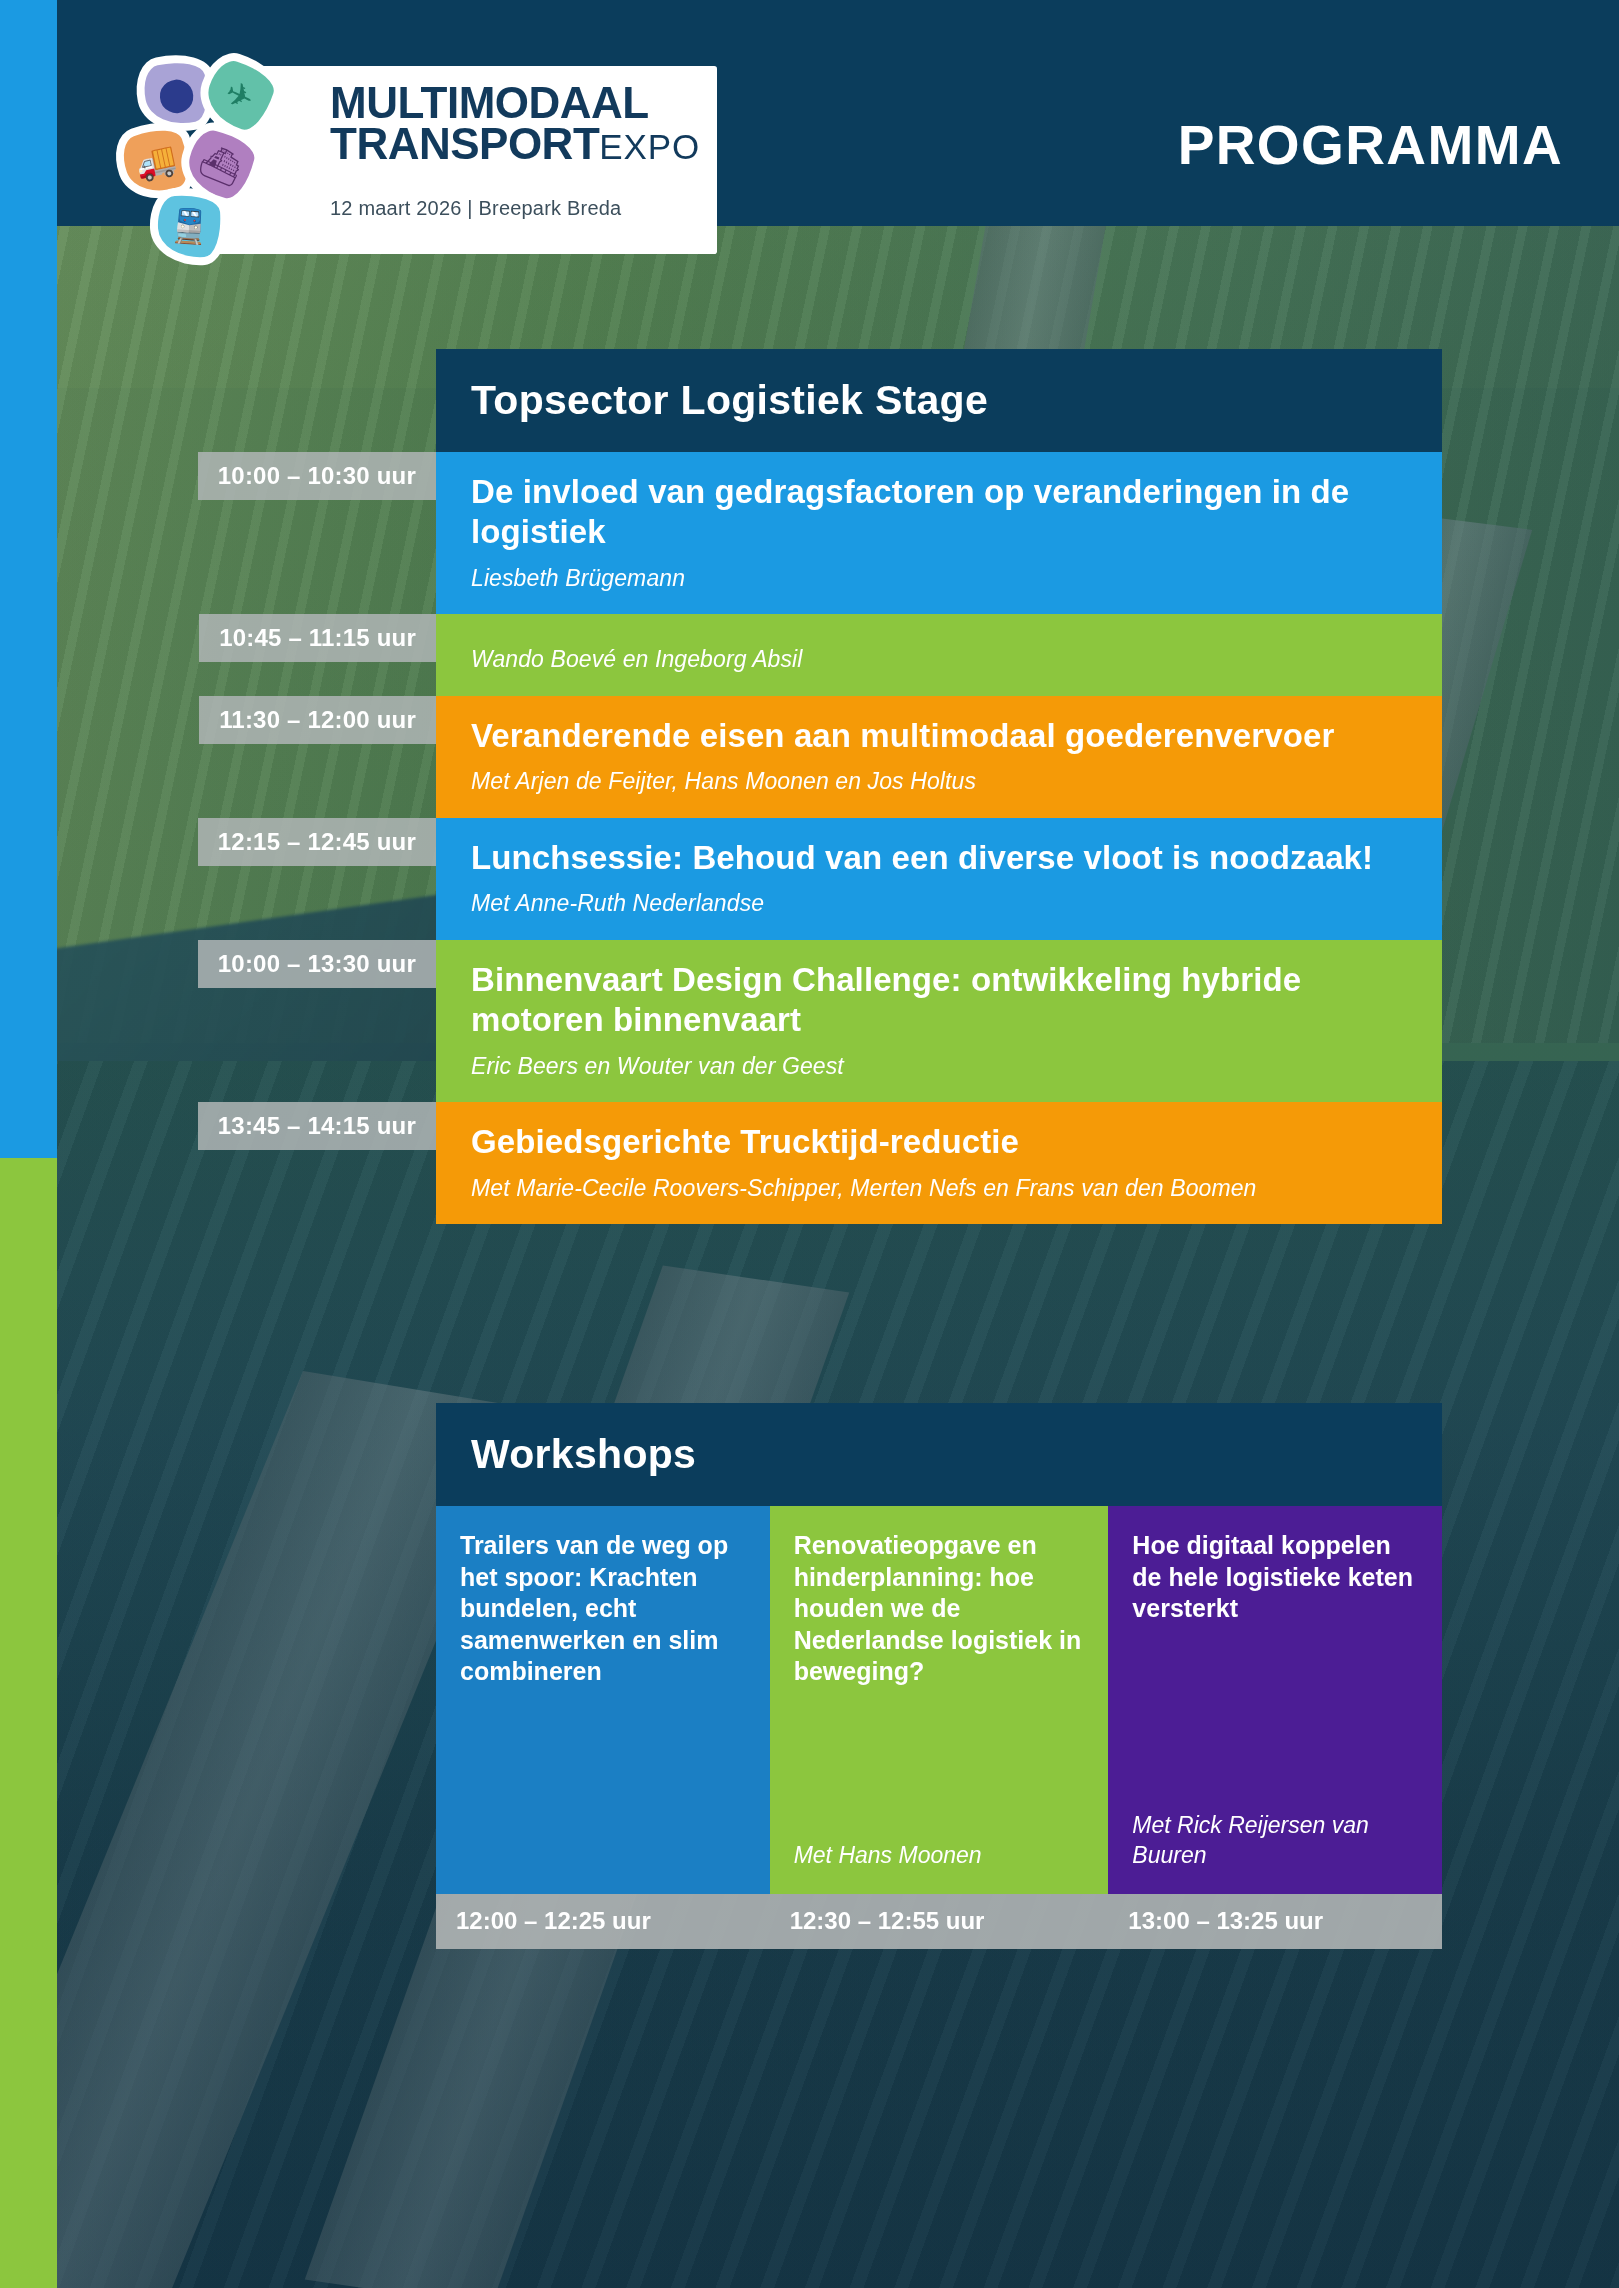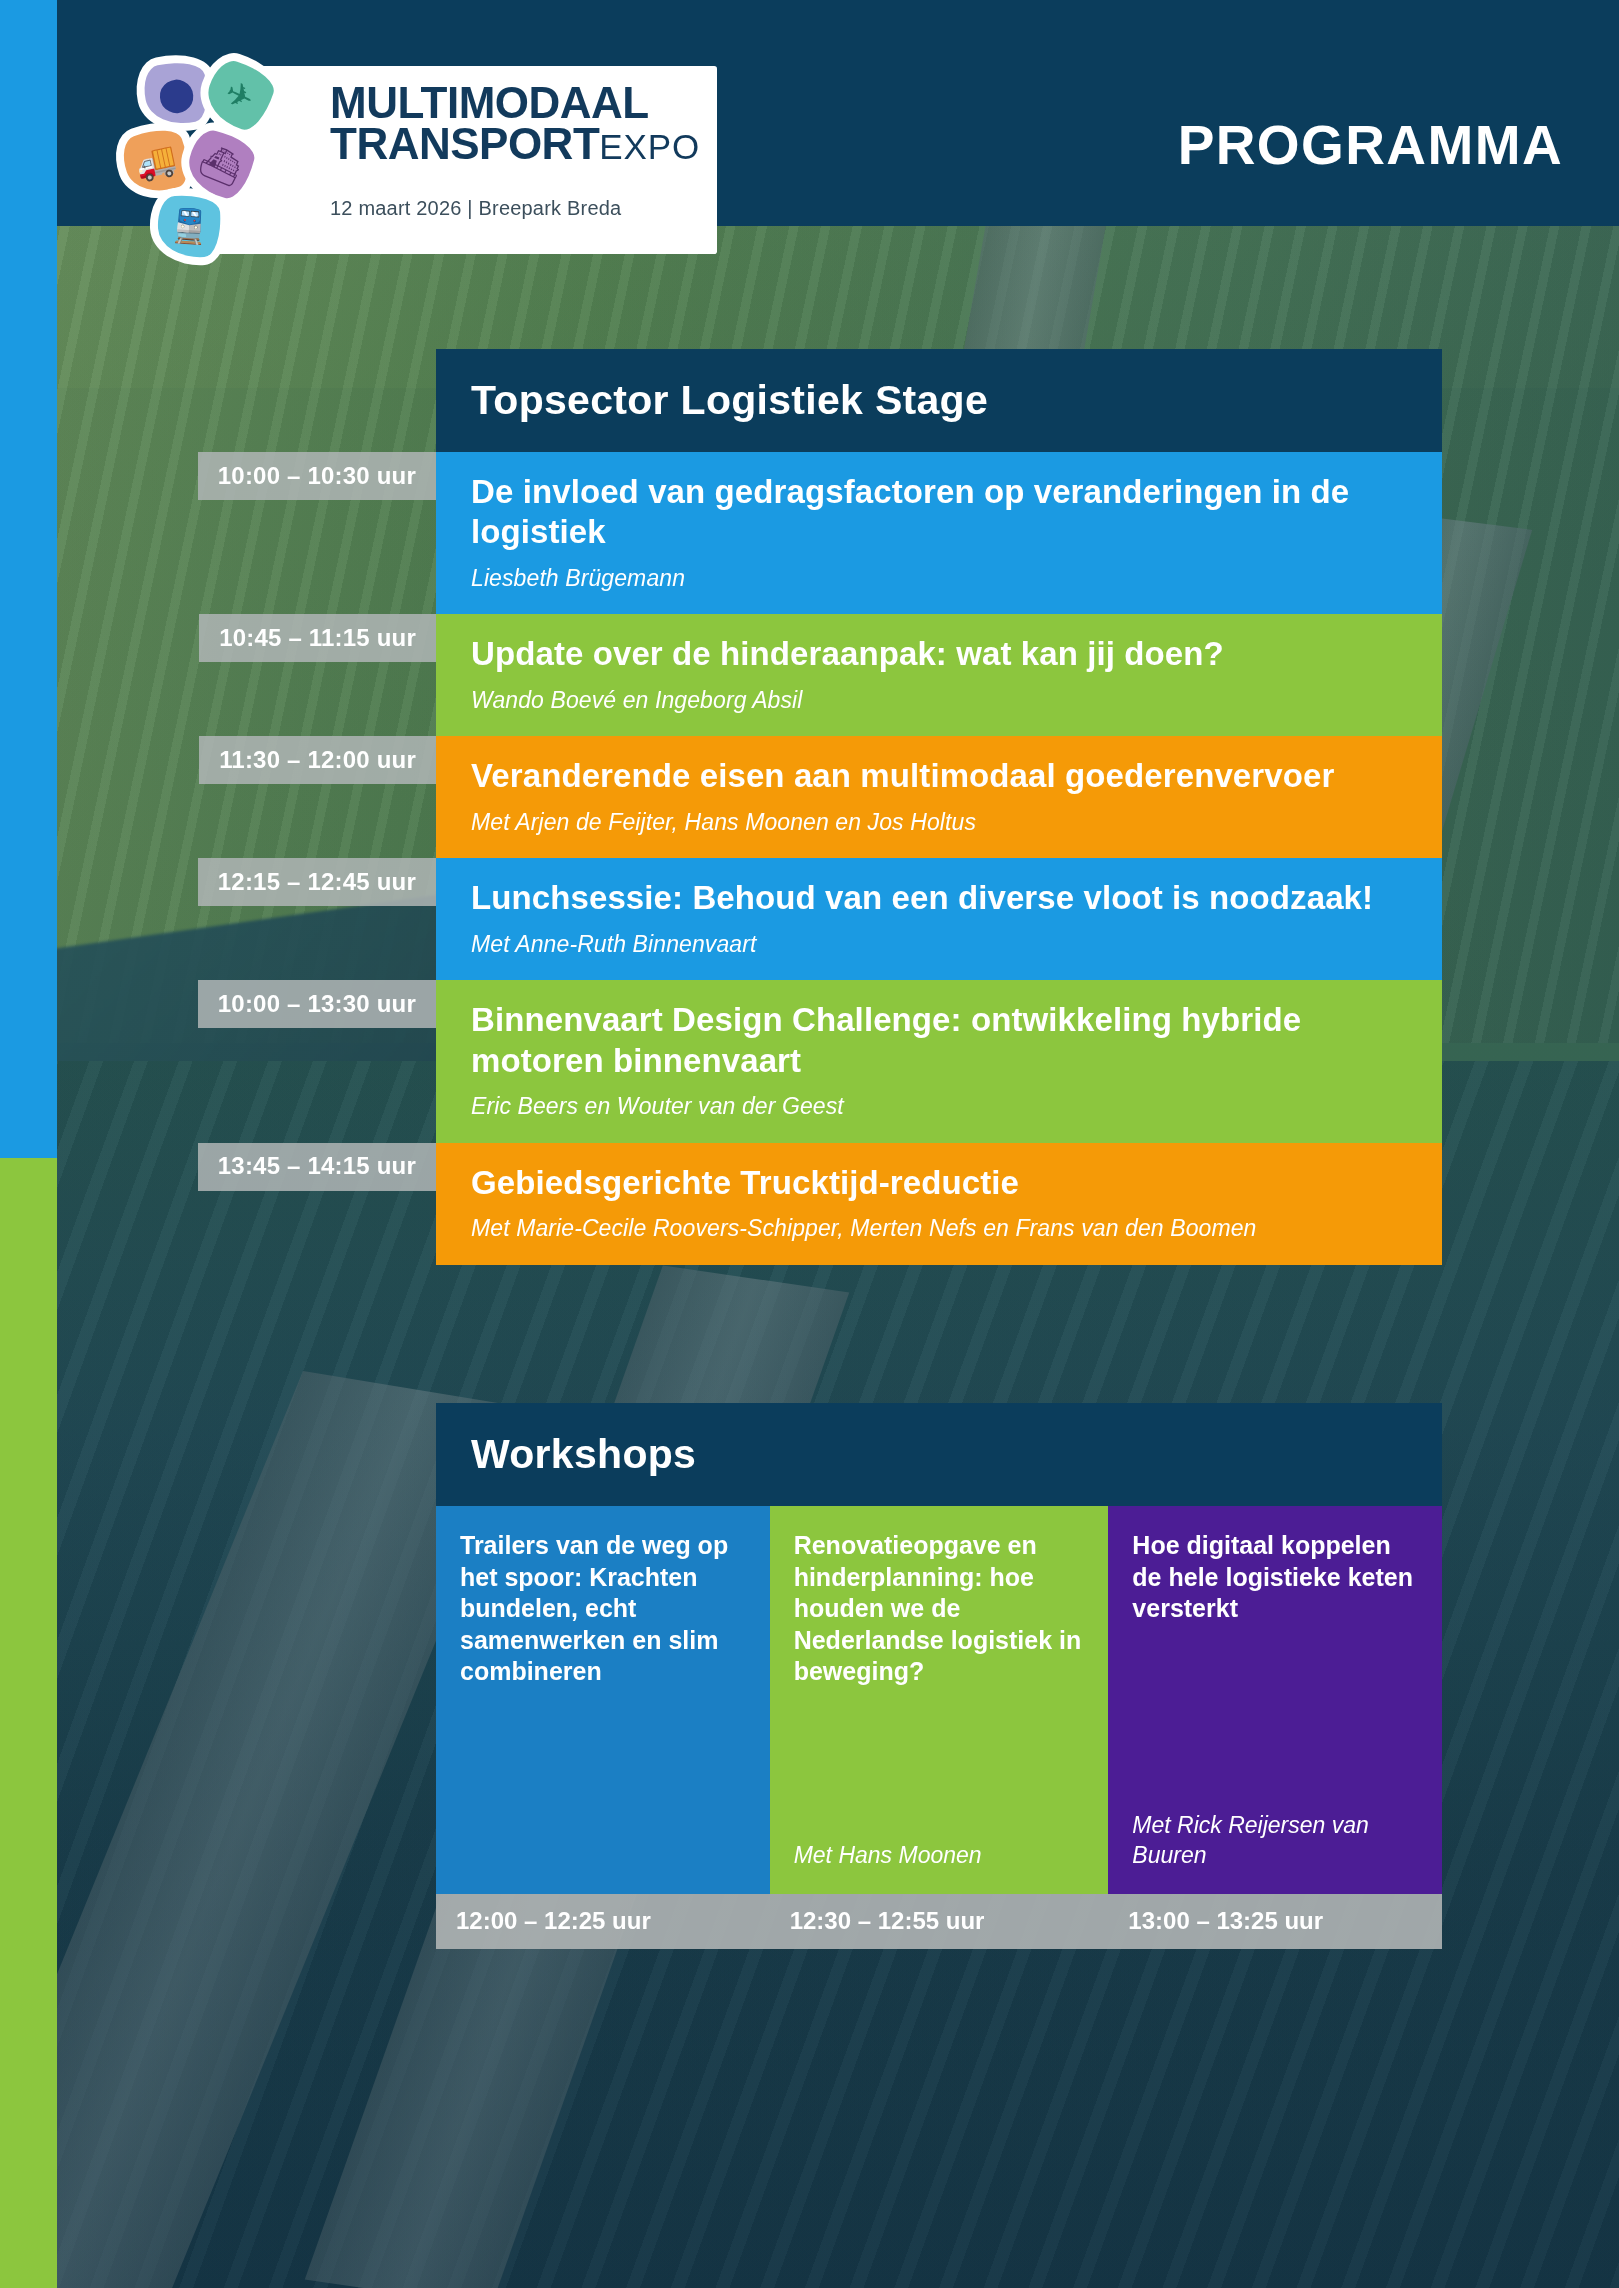--- a/index.html
+++ b/index.html
@@ -200,32 +200,31 @@
 
   <div class="panel" id="stage-panel" style="top:349px">
     <div class="panel-head">Topsector Logistiek Stage</div>
     <div id="stage-rows">
         <div class="row c-blue" style="position: relative;">
           <div class="title">De invloed van gedragsfactoren op veranderingen in de logistiek</div>
           <div class="speaker">Liesbeth Brügemann</div>
           <div class="time" style="position: absolute; right: 1006px; left: auto; top: 0px;">10:00 – 10:30 uur</div>
         </div>
         <div class="row c-green" style="position: relative;">
-          <div class="title">Update over de hinderaanpak: wat kan jij doen?</div>
           <div class="speaker">Wando Boevé en Ingeborg Absil</div>
           <div class="time" style="position: absolute; right: 1006px; left: auto; top: 0px;">10:45 – 11:15 uur</div>
         </div>
         <div class="row c-orange" style="position: relative;">
           <div class="title">Veranderende eisen aan multimodaal goederenvervoer</div>
           <div class="speaker">Met Arjen de Feijter, Hans Moonen en Jos Holtus</div>
           <div class="time" style="position: absolute; right: 1006px; left: auto; top: 0px;">11:30 – 12:00 uur</div>
         </div>
         <div class="row c-blue" style="position: relative;">
           <div class="title">Lunchsessie: Behoud van een diverse vloot is noodzaak!</div>
-          <div class="speaker">Met Anne-Ruth Binnenvaart</div>
+          <div class="speaker">Met Anne-Ruth Nederlandse</div>
           <div class="time" style="position: absolute; right: 1006px; left: auto; top: 0px;">12:15 – 12:45 uur</div>
         </div>
         <div class="row c-green" style="position: relative;">
           <div class="title">Binnenvaart Design Challenge: ontwikkeling hybride motoren binnenvaart</div>
           <div class="speaker">Eric Beers en Wouter van der Geest</div>
           <div class="time" style="position: absolute; right: 1006px; left: auto; top: 0px;">10:00 – 13:30 uur</div>
         </div>
         <div class="row c-orange" style="position: relative;">
           <div class="title">Gebiedsgerichte Trucktijd-reductie</div>
           <div class="speaker">Met Marie-Cecile Roovers-Schipper, Merten Nefs en Frans van den Boomen</div>

